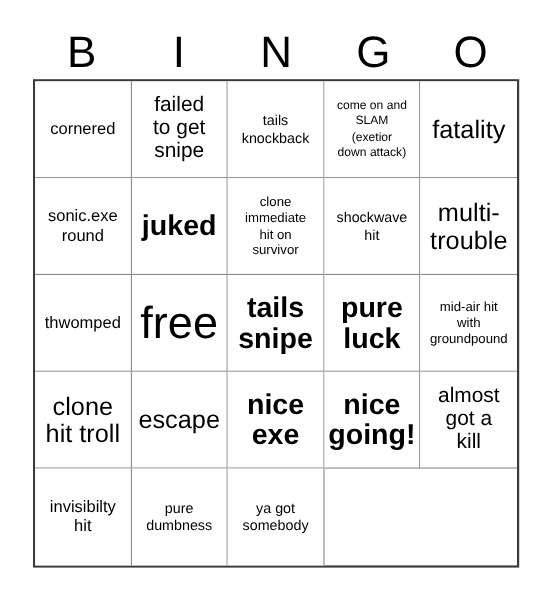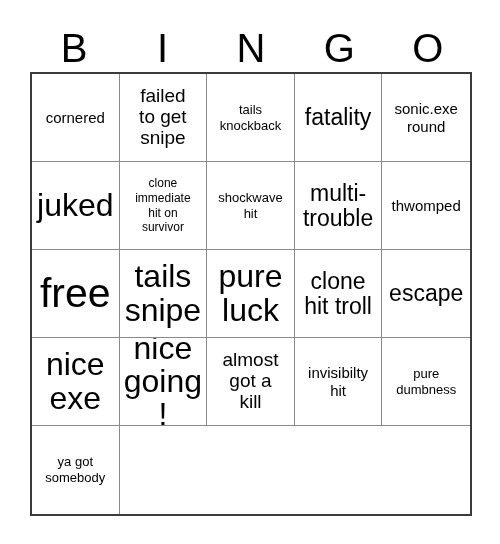--- a/index.html
+++ b/index.html
@@ -83,21 +83,21 @@
     white-space: pre-line;
   }
 
   
   .fs-xxs .cell-text { font-size: 11px; line-height: 1.28; }
   .fs-xs  .cell-text { font-size: 12px; line-height: 1.22; }
   .fs-s   .cell-text { font-size: 13px; line-height: 1.22; }
   .fs-m   .cell-text { font-size: 15px; line-height: 1.18; }
   .fs-l   .cell-text { font-size: 19px; line-height: 1.1; }
   .fs-xl  .cell-text { font-size: 23px; line-height: 1.06; text-align: center; }
-  .fs-xxl .cell-text { font-size: 32px; line-height: 1.04; }
+  .fs-xxl .cell-text { font-size: 26px; line-height: 1.04; font-weight: bold; }
   .fs-huge .cell-text { font-size: 41px; line-height: 1.02; }
 </style>
 </head>
 <body>
 
 <div class="card">
 
   <div class="header-row">
     <div class="header-cell">B</div>
     <div class="header-cell">I</div>
@@ -112,20 +112,26 @@
       </div>
       <div class="cell fs-l">
         <span class="cell-text">failed
 to get
 snipe</span>
       </div>
       <div class="cell fs-s">
         <span class="cell-text">tails
 knockback</span>
       </div>
+      <div class="cell fs-xxs">
+        <span class="cell-text">come on and
+SLAM
+(exetior
+down attack)</span>
+      </div>
       <div class="cell fs-xl">
         <span class="cell-text">fatality</span>
       </div>
       <div class="cell fs-m">
         <span class="cell-text">sonic.exe
 round</span>
       </div>
       <div class="cell fs-xxl">
         <span class="cell-text">juked</span>
       </div>
@@ -150,20 +156,25 @@
         <span class="cell-text">free</span>
       </div>
       <div class="cell fs-xxl">
         <span class="cell-text">tails
 snipe</span>
       </div>
       <div class="cell fs-xxl">
         <span class="cell-text">pure
 luck</span>
       </div>
+      <div class="cell fs-xs">
+        <span class="cell-text">mid-air hit
+with
+groundpound</span>
+      </div>
       <div class="cell fs-xl">
         <span class="cell-text">clone
 hit troll</span>
       </div>
       <div class="cell fs-xl">
         <span class="cell-text">escape</span>
       </div>
       <div class="cell fs-xxl">
         <span class="cell-text">nice
 exe</span>

